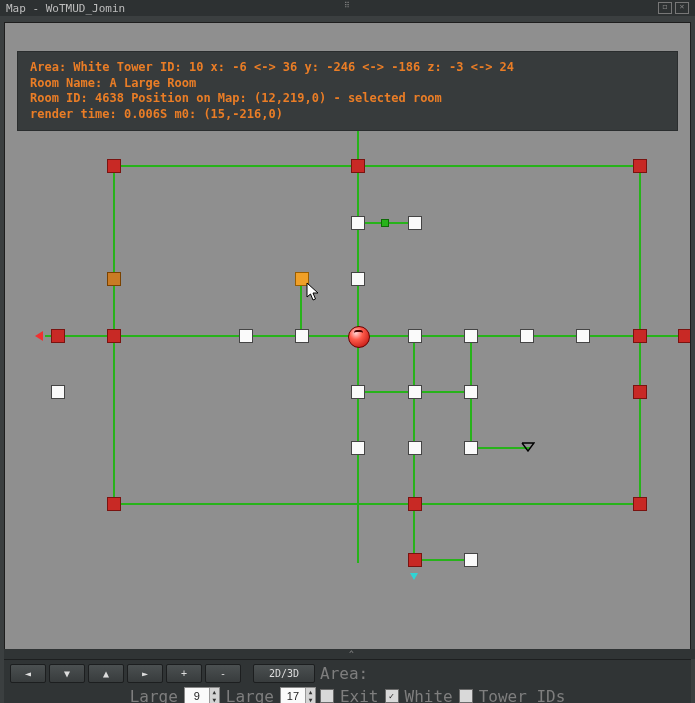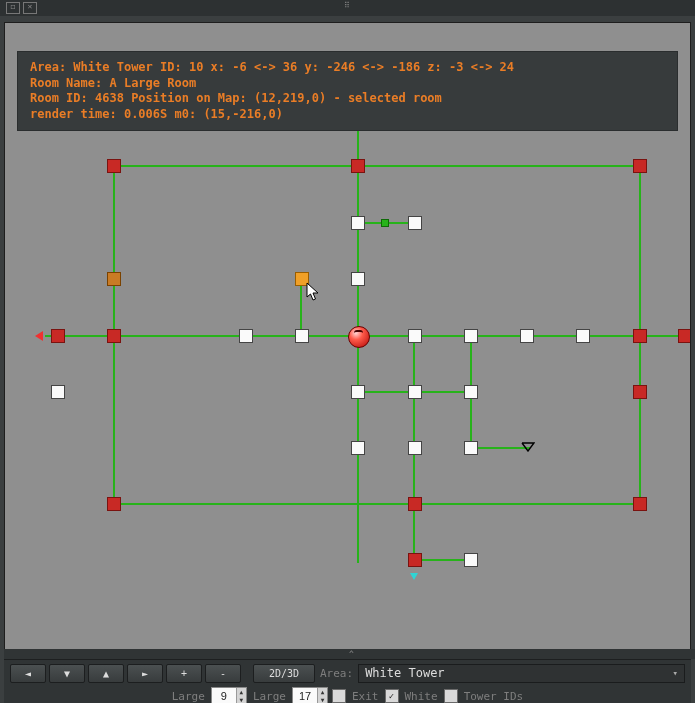--- a/index.html
+++ b/index.html
@@ -37,35 +37,36 @@
 .door{position:absolute;width:6px;height:6px;margin-left:-3px;margin-top:-3px;background:#27b31a;border:1px solid #0e6a06}
 
 .cursor{position:absolute;z-index:4;pointer-events:none}
 
 .toolbar{position:absolute;left:4px;right:4px;bottom:0;height:44px;background:#303435}
 .row1{height:22px;display:flex;align-items:center;gap:3px;padding:2px 6px;border-top:1px solid #1d1f20}
 .row2{height:20px;display:flex;align-items:center;justify-content:center;gap:4px;padding:0 6px;color:#888}
 .btn{height:17px;min-width:26px;background:linear-gradient(#4b5051,#383c3d);border:1px solid #1c1e1f;border-radius:2px;color:#ddd;font-size:10px;display:flex;align-items:center;justify-content:center;padding:0 5px;cursor:pointer}
 .btn.narrow{min-width:24px}
 .btn.wide{min-width:44px;padding:0 8px}
-.dimlabel{color:#7e7e7e;font-size:11px;padding:0 2px}
+.dimlabel{color:#7e7e7e;font-size:16px;padding:0 2px}
 .combo{flex:1;height:17px;background:#2f3233;border:1px solid #1a1c1d;display:flex;align-items:center;padding:0 6px;color:#ddd;position:relative}
 .combo::after{content:"▾";position:absolute;right:6px;color:#aaa;font-size:9px}
 .spin{width:34px;height:17px;background:#fafafa;border:1px solid #888;display:flex;align-items:center}
 .spin input{width:20px;border:none;background:transparent;font-size:11px;text-align:center;outline:none;color:#222}
 .spin .spbtns{width:12px;height:100%;display:flex;flex-direction:column;border-left:1px solid #999}
 .spin .spbtns div{flex:1;font-size:6px;line-height:7px;text-align:center;background:#d4d4d4;color:#333}
 .chk{width:12px;height:12px;border:1px solid #6b6b6b;background:#d9d9d9;display:inline-flex;align-items:center;justify-content:center;font-size:9px;color:#222}
 .sep{height:10px;width:100%;background:#303435;position:absolute;bottom:44px;left:4px;right:4px;display:flex;align-items:center;justify-content:center;color:#888;font-size:8px}
 </style>
 </head>
 <body>
 
 <div class="titlebar">
   <span class="drag-dots">⠿</span>
+  <span class="title-text">Map - WoTMUD_Jomin</span>
   <div class="winbtns">
     <div class="winbtn">◻</div>
     <div class="winbtn">✕</div>
   </div>
 </div>
 
 <div class="map-wrap">
   <div class="map">
 
     <div class="hline" style="left:109px;top:142px;width:527px"></div>
@@ -157,23 +158,20 @@
   <div class="row1">
     <div class="btn narrow">◄</div>
     <div class="btn narrow">▼</div>
     <div class="btn narrow">▲</div>
     <div class="btn narrow">►</div>
     <div class="btn narrow">+</div>
     <div class="btn narrow">-</div>
     <div style="width:6px"></div>
     <div class="btn wide">2D/3D</div>
     <span class="dimlabel">Area:</span>
-    <div class="combo">
-        <span>White Tower</span>
-      </div>
   </div>
   <div class="row2">
     <span class="dimlabel">Large</span>
     <div class="spin">
       <input value="9" style="">
       <div class="spbtns">
           <div>▲</div>
           <div>▼</div>
         </div>
     </div>

